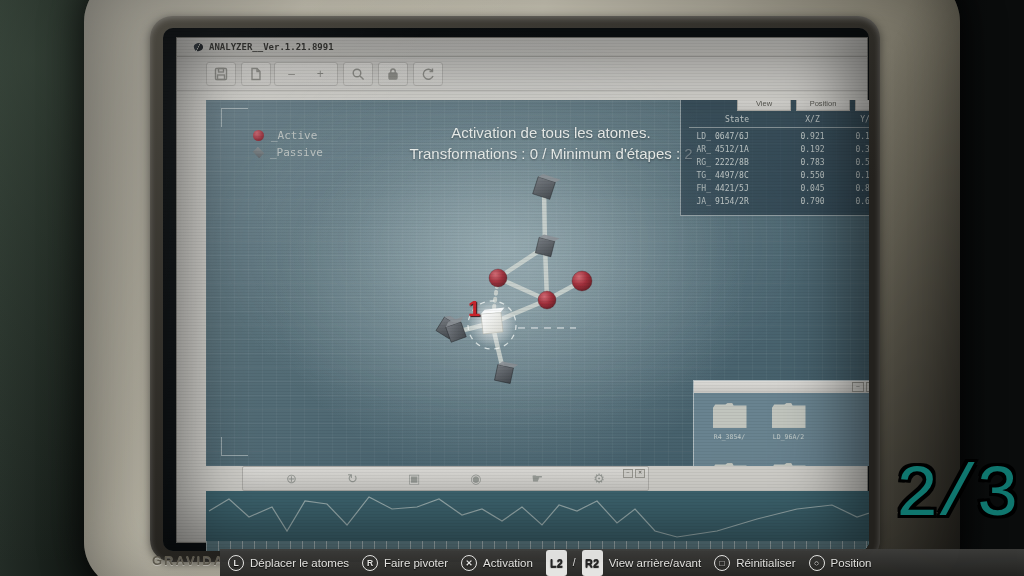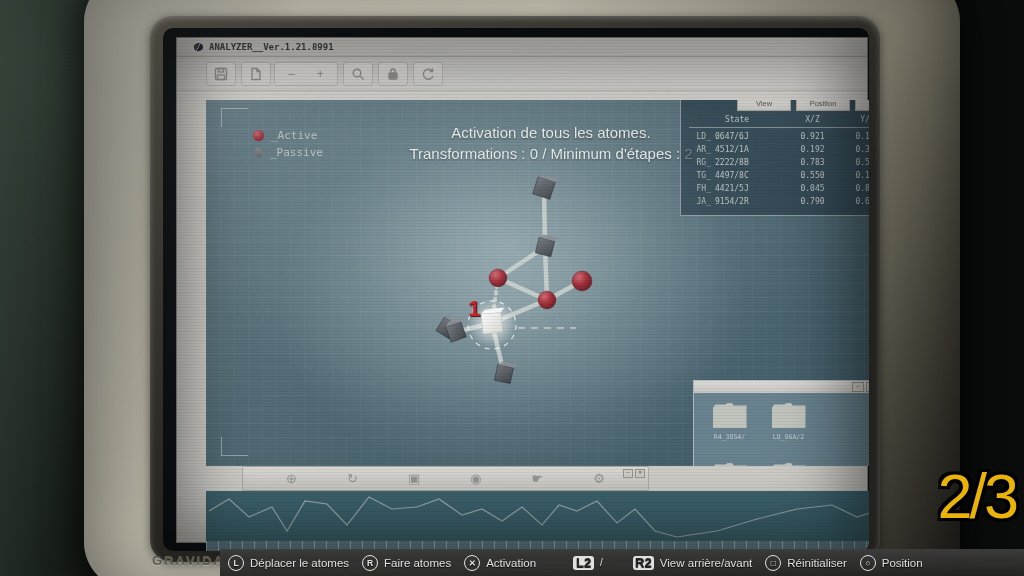--- a/index.html
+++ b/index.html
@@ -80,23 +80,23 @@
   
   .wave{position:absolute;left:29px;top:453px;width:670px;height:60px;background:#3e6570;overflow:hidden;z-index:6;}
   .wave svg{position:absolute;left:0;top:0;}
   .ruler{position:absolute;left:0;right:0;bottom:0;height:10px;background:rgba(148,176,181,0.45);
     background-image:repeating-linear-gradient(90deg,rgba(235,240,238,0.55) 0 1px,transparent 1px 12px);}
   .winbottom{position:absolute;left:0px;bottom:0px;right:0;height:3px;background:#cfcec9;}
   
   .hudbar{position:absolute;left:220px;top:549px;width:804px;height:27px;background:linear-gradient(#3d3d3b,#242422);opacity:0.95;z-index:30;display:flex;align-items:center;gap:13px;padding-left:8px;box-sizing:border-box;}
   .ctrl{display:flex;align-items:center;gap:6px;color:#e8e8e5;font-size:11.5px;white-space:nowrap;text-shadow:0 1px 1px #000;}
   .bic{width:16px;height:16px;border:1.5px solid #ececea;border-radius:50%;display:flex;align-items:center;justify-content:center;font-size:8.5px;font-weight:bold;color:#ececea;box-sizing:border-box;}
-  .badge{height:14px;min-width:17px;background:#eaeae8;border-radius:3px;color:#222;font-size:13px;font-weight:bold;display:flex;align-items:center;justify-content:center;padding:0 2px;margin-left:24px;}
+  .badge{height:26px;min-width:17px;background:#eaeae8;border-radius:3px;color:#222;font-size:11px;font-weight:bold;display:flex;align-items:center;justify-content:center;padding:0 2px;}
   .sep{color:#e8e8e5;font-size:10px;}
-  .progress{position:absolute;right:8px;top:448px;z-index:31;font-family:Liberation Sans, sans-serif;font-size:63px;line-height:96px;color:#eab308;letter-spacing:-3px;
+  .progress{position:absolute;right:8px;top:448px;z-index:31;font-family:Liberation Mono, monospace;font-size:72px;line-height:96px;color:#0f766e;letter-spacing:-3px;
     -webkit-text-stroke:5px #000;paint-order:stroke fill;
     text-shadow:0 0 2px #000,3px 3px 0 #000,-3px 3px 0 #000,3px -3px 0 #000,-3px -3px 0 #000;}
 </style>
 </head>
 <body>
 
 <div id="stage">
   <div class="wall"></div>
   <div class="wall-right"></div>
 
@@ -350,21 +350,21 @@
   </div>
 
   <div class="hudbar">
     <div id="hud-controls" style="display:flex;align-items:center;gap:13px;">
         <span class="ctrl">
           <span class="bic">L</span>
           <span>Déplacer le atomes</span>
         </span>
         <span class="ctrl">
           <span class="bic">R</span>
-          <span>Faire atomes</span>
+          <span>Faire pivoter</span>
         </span>
         <span class="ctrl">
           <span class="bic">✕</span>
           <span>Activation</span>
         </span>
         <span class="ctrl">
           <span class="badge">L2</span>
           <span class="sep">/</span>
           <span class="badge">R2</span>
           <span>View arrière/avant</span>

